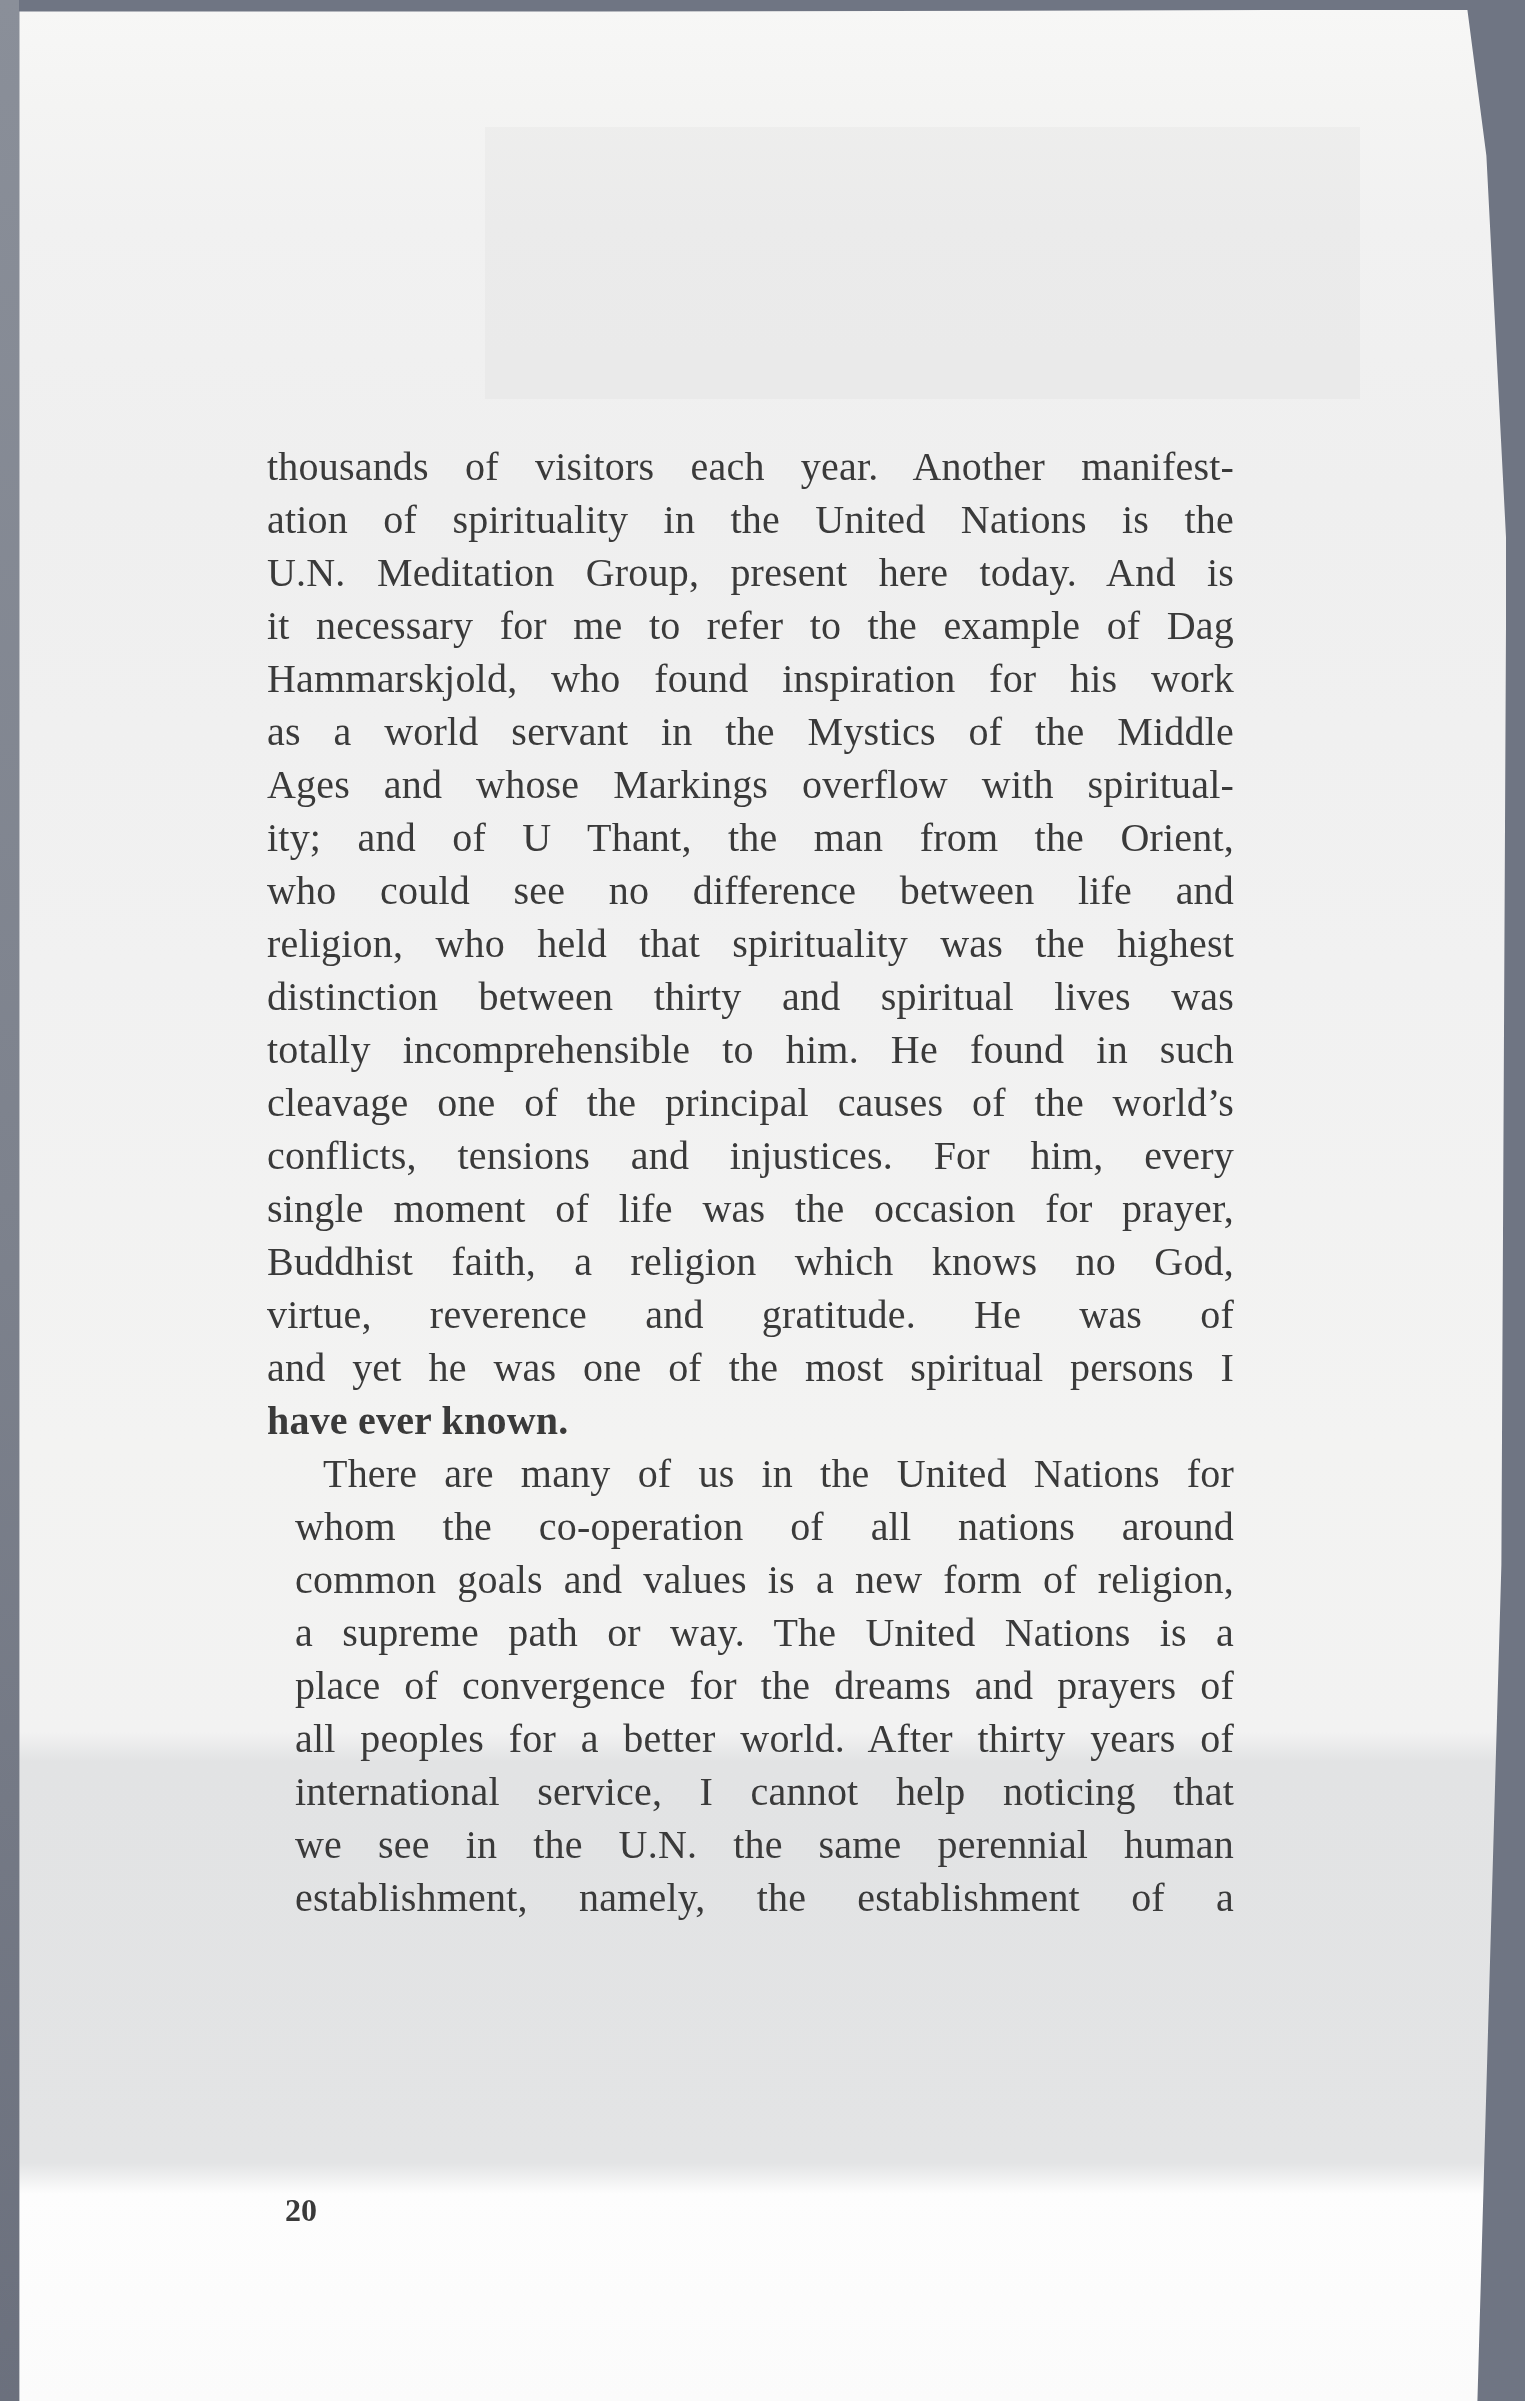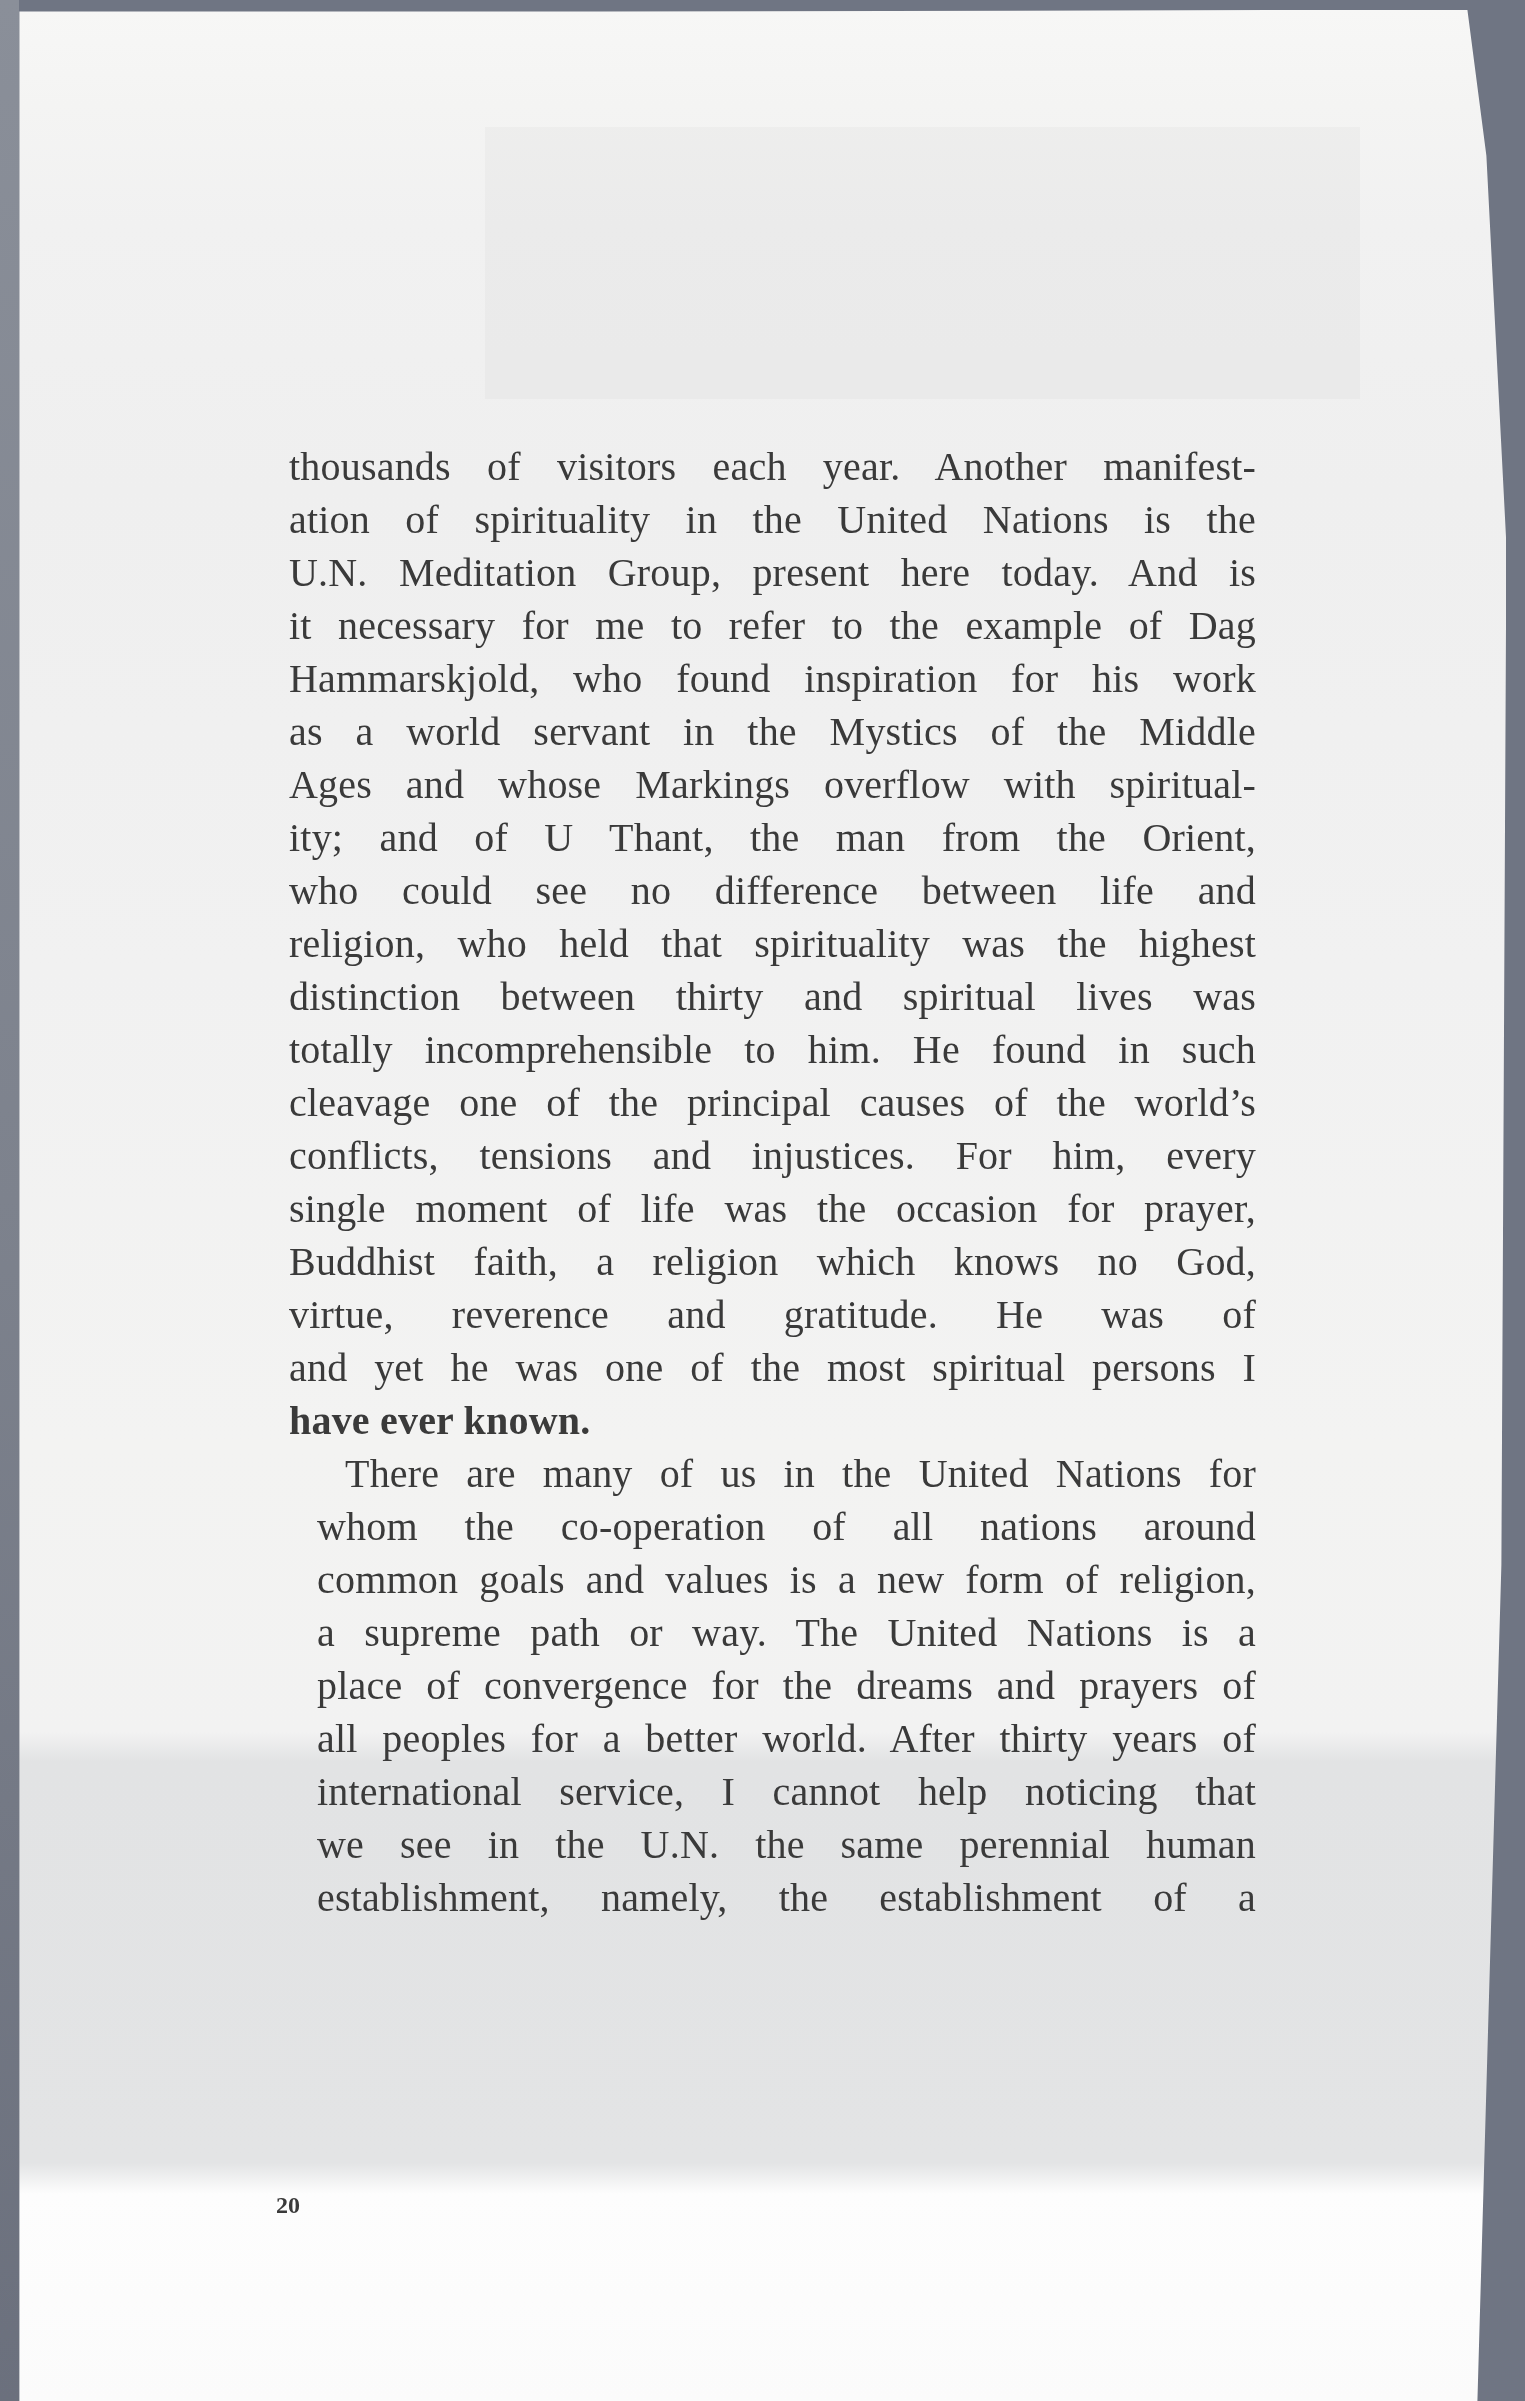--- a/index.html
+++ b/index.html
@@ -48,21 +48,21 @@
     }
     .upper-band {
       position: absolute;
       left: 466px; top: 117px;
       width: 875px; height: 272px;
       background: rgba(200, 200, 200, 0.12);
       pointer-events: none;
     }
     .text-block {
       position: absolute;
-      left: 289px;
+      left: 267px;
       top: 440px;
       width: 967px;
       font-size: 40px;
       line-height: 53px;
       color: #3a3a3a;
       text-align: justify;
       letter-spacing: 0.2px;
     }
     .para {
       margin: 0;
@@ -78,23 +78,23 @@
       white-space: nowrap;
     }
     .para .line.last {
       text-align-last: left;
       font-weight: bold;
     }
     .italic {
     }
     .page-number {
       position: absolute;
-      left: 276px;
+      left: 285px;
       top: 2192px;
-      font-size: 24px;
+      font-size: 32px;
       color: #3a3a3a;
       font-weight: bold;
     }
   </style>
 </head>
 <body>
 
 <div class="top-shade"></div>
 <div class="left-edge"></div>
 

